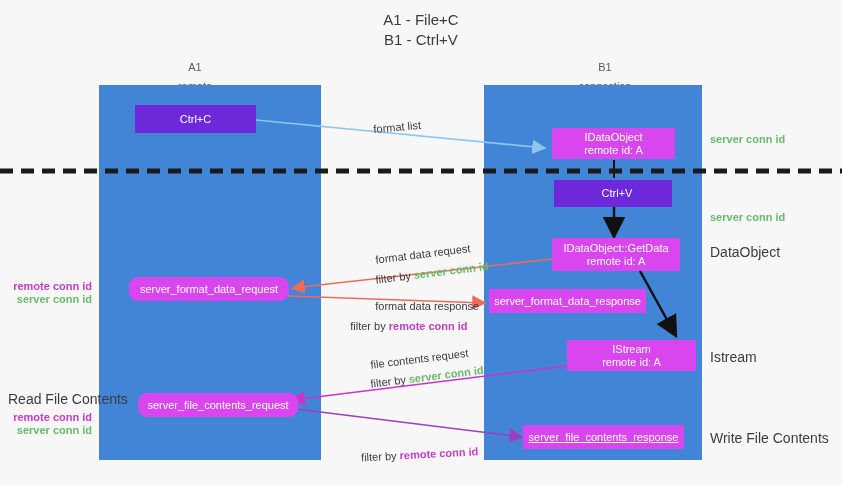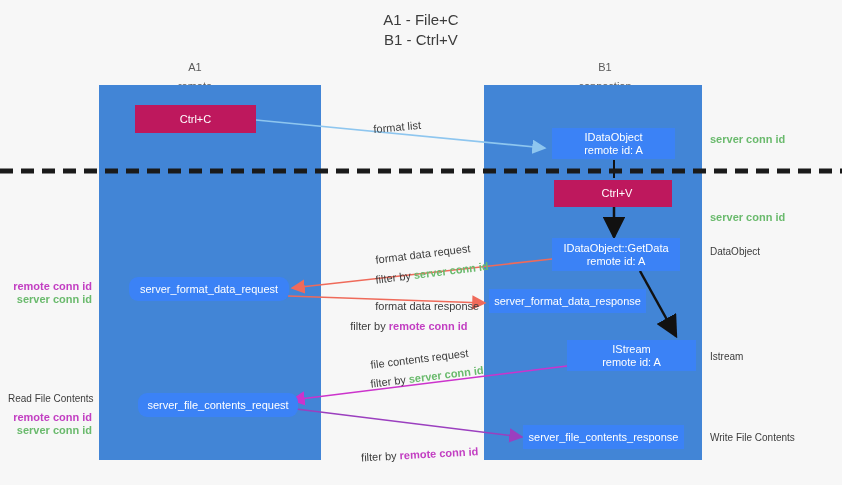--- a/index.html
+++ b/index.html
@@ -8,28 +8,28 @@
   .canvas{position:absolute;inset:0;}
   svg.layer{position:absolute;left:0;top:0;width:842px;height:485px;overflow:visible;}
   .title{position:absolute;left:0;top:10px;width:842px;text-align:center;
          font-size:15px;line-height:20px;color:#3c3c3c;white-space:pre-line;}
   .colhdr{position:absolute;text-align:center;font-size:11px;line-height:19px;
           color:#5a5a5a;white-space:pre-line;}
   .lane{position:absolute;background:#4285d6;}
   .box{position:absolute;box-sizing:border-box;display:flex;flex-direction:column;
        align-items:center;justify-content:center;color:#ffffff;font-size:11px;
        line-height:13px;text-align:center;white-space:pre-line;}
-  .box.green{background:#be185d;}
-  .box.orange{background:#3b82f6;}
+  .box.green{background:#6d28d9;}
+  .box.orange{background:#d946ef;}
   .lbl{position:absolute;font-size:11px;line-height:14px;white-space:pre;}
   .green-t{color:#6aba6d;font-weight:bold;}
   .mag-t{color:#c23ec2;font-weight:bold;}
   .plain{color:#3c3c3c;}
   .rot{transform-origin:left bottom;}
-  .sidelbl{position:absolute;font-size:10px;line-height:14px;color:#3c3c3c;}
+  .sidelbl{position:absolute;font-size:14px;line-height:14px;color:#3c3c3c;}
   .stack{position:absolute;font-size:11px;line-height:14px;font-weight:bold;text-align:right;}
 </style>
 </head>
 <body>
 
 <div class="canvas">
 
   <div class="title">A1 - File+C
 B1 - Ctrl+V</div>
 
@@ -76,21 +76,21 @@
   <div class="box orange" style="left:552px;top:128px;width:123px;height:31px;">IDataObject
 remote id: A</div>
   <div class="box green" style="left:554px;top:180px;width:118px;height:27px;padding-left:8px;">Ctrl+V</div>
   <div class="box orange" style="left:552px;top:238px;width:128px;height:33px;">IDataObject::GetData
 remote id: A</div>
   <div class="box orange" style="left:129px;top:277px;width:160px;height:24px;border-radius:9px;">server_format_data_request</div>
   <div class="box orange" style="left:489px;top:289px;width:157px;height:24px;">server_format_data_response</div>
   <div class="box orange" style="left:567px;top:340px;width:129px;height:31px;">IStream
 remote id: A</div>
   <div class="box orange" style="left:138px;top:393px;width:160px;height:24px;border-radius:9px;">server_file_contents_request</div>
-  <div class="box orange" style="left:523px;top:425px;width:161px;height:24px;">server_file_contents_response</div>
+  <div class="box orange" style="left:523px;top:425px;width:161px;height:24px;text-decoration:underline;">server_file_contents_response</div>
 
   <div class="lbl plain rot" style="left:374px;top:122px;transform:rotate(-5deg);">format list</div>
 
   <div class="lbl rot" style="left:366px;top:240px;transform:rotate(-7deg);">
     <span class="plain">format data request</span>
   </div>
   <div class="lbl rot" style="left:366px;top:260px;transform:rotate(-7deg);">
     <span class="plain">filter by </span><span class="green-t">server conn id</span>
   </div>
 

